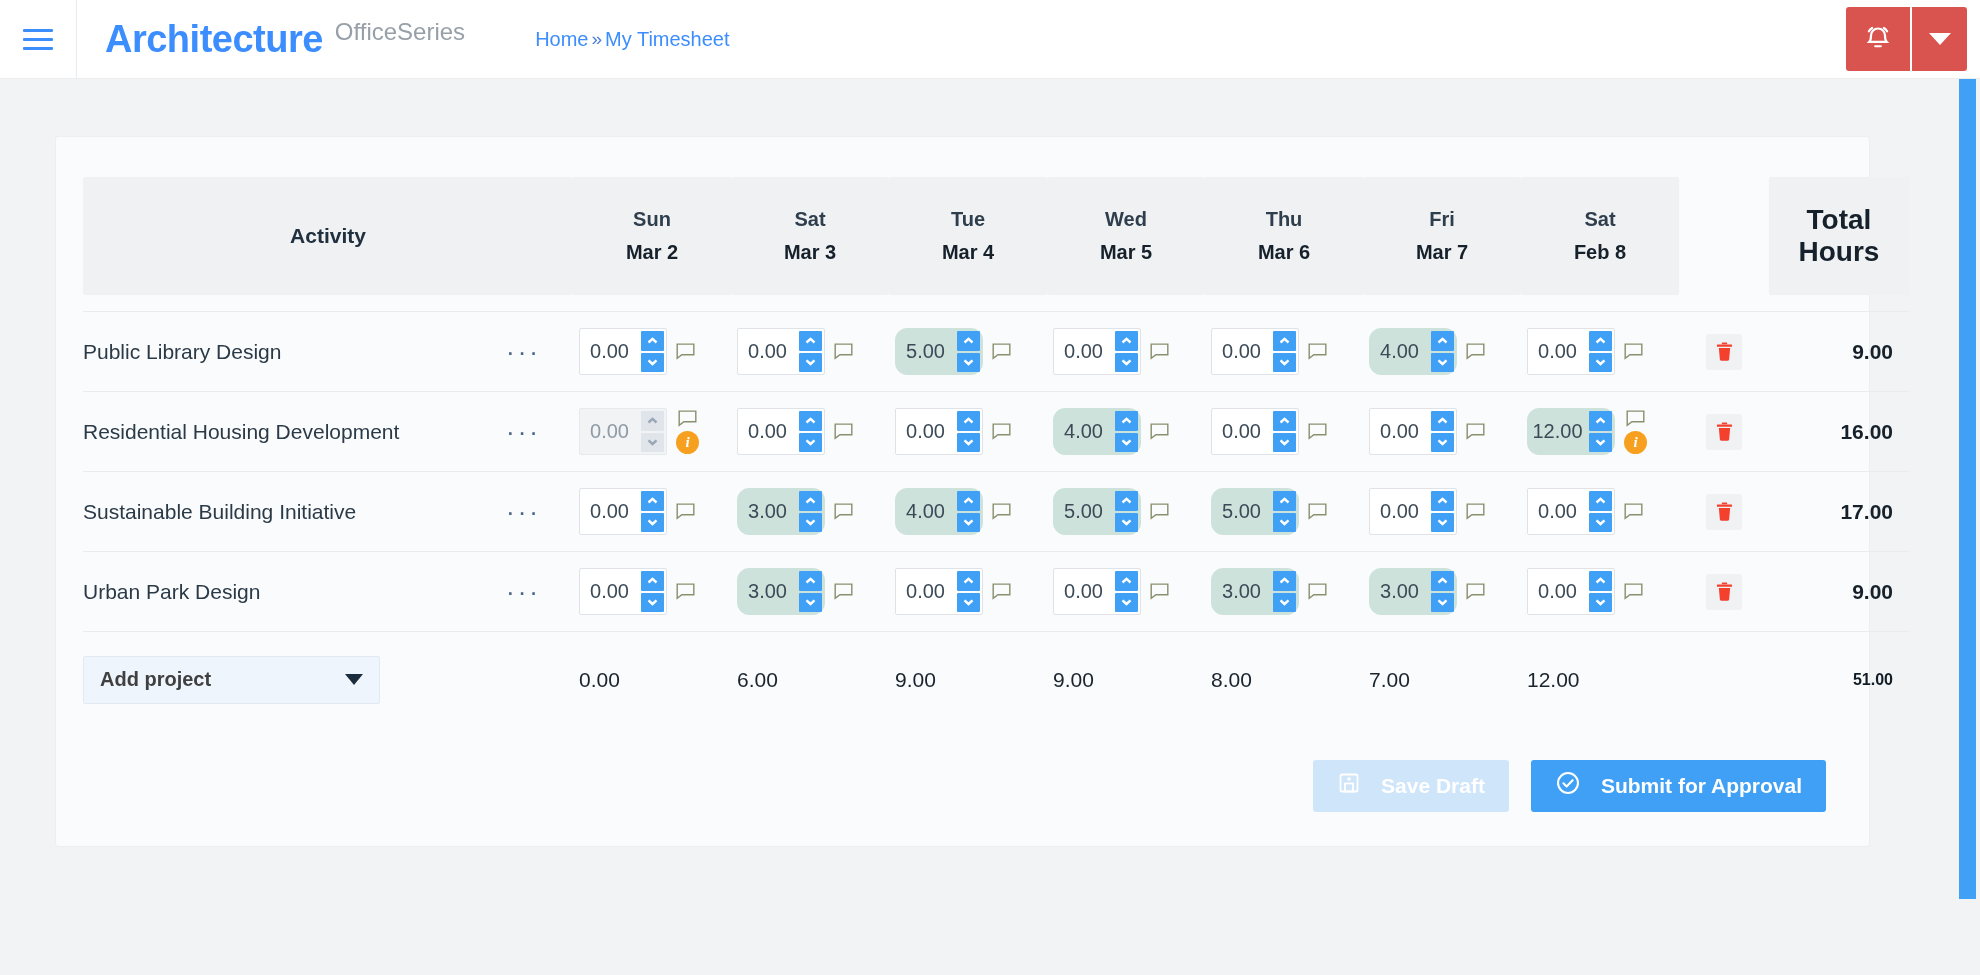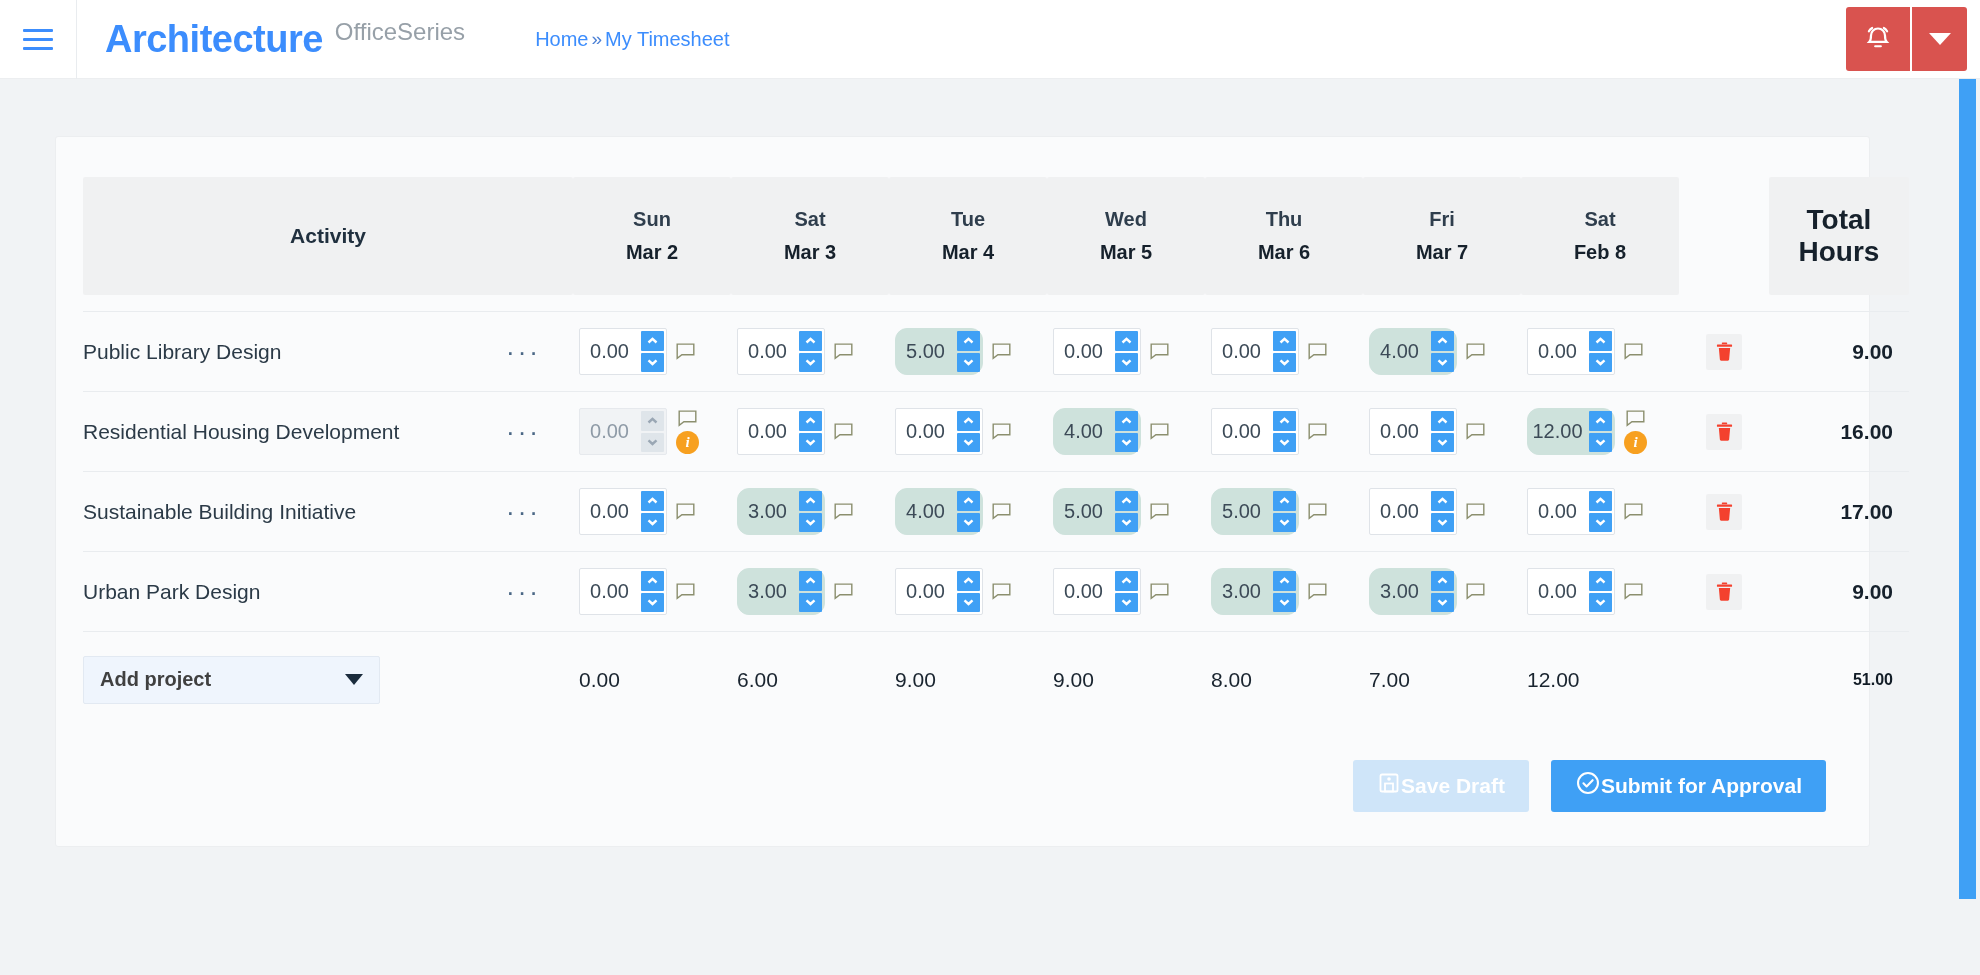--- a/index.html
+++ b/index.html
@@ -136,21 +136,21 @@
   .ap-caret {
     width: 0; height: 0; border-left: 9px solid transparent;
     border-right: 9px solid transparent; border-top: 11px solid #1b2c3d;
   }
   .foot-total { font-size: 21px; color: #19242f; padding-left: 6px; }
   .foot-grand { text-align: right; padding-right: 16px; font-size: 16px; font-weight: bold; color: #121c26; }
 
   
   .actions { display: flex; justify-content: flex-end; gap: 22px; padding: 32px 16px 0 0; }
   .btn {
-    height: 52px; display: flex; align-items: center; gap: 0;
+    height: 52px; display: flex; align-items: center; gap: 20px;
     border-radius: 3px; padding: 0 24px; font-size: 21px; font-weight: bold;
     cursor: pointer; border: none;
   }
   .btn-draft { background: #cfe5f9; color: #ffffff; }
   .btn-submit { background: #3fa0f5; color: #ffffff; }
 
   
   .scrollbar-track {
     position: absolute; right: 0; top: 79px; width: 30px; bottom: 0; background: #f1f3f5;
   }

